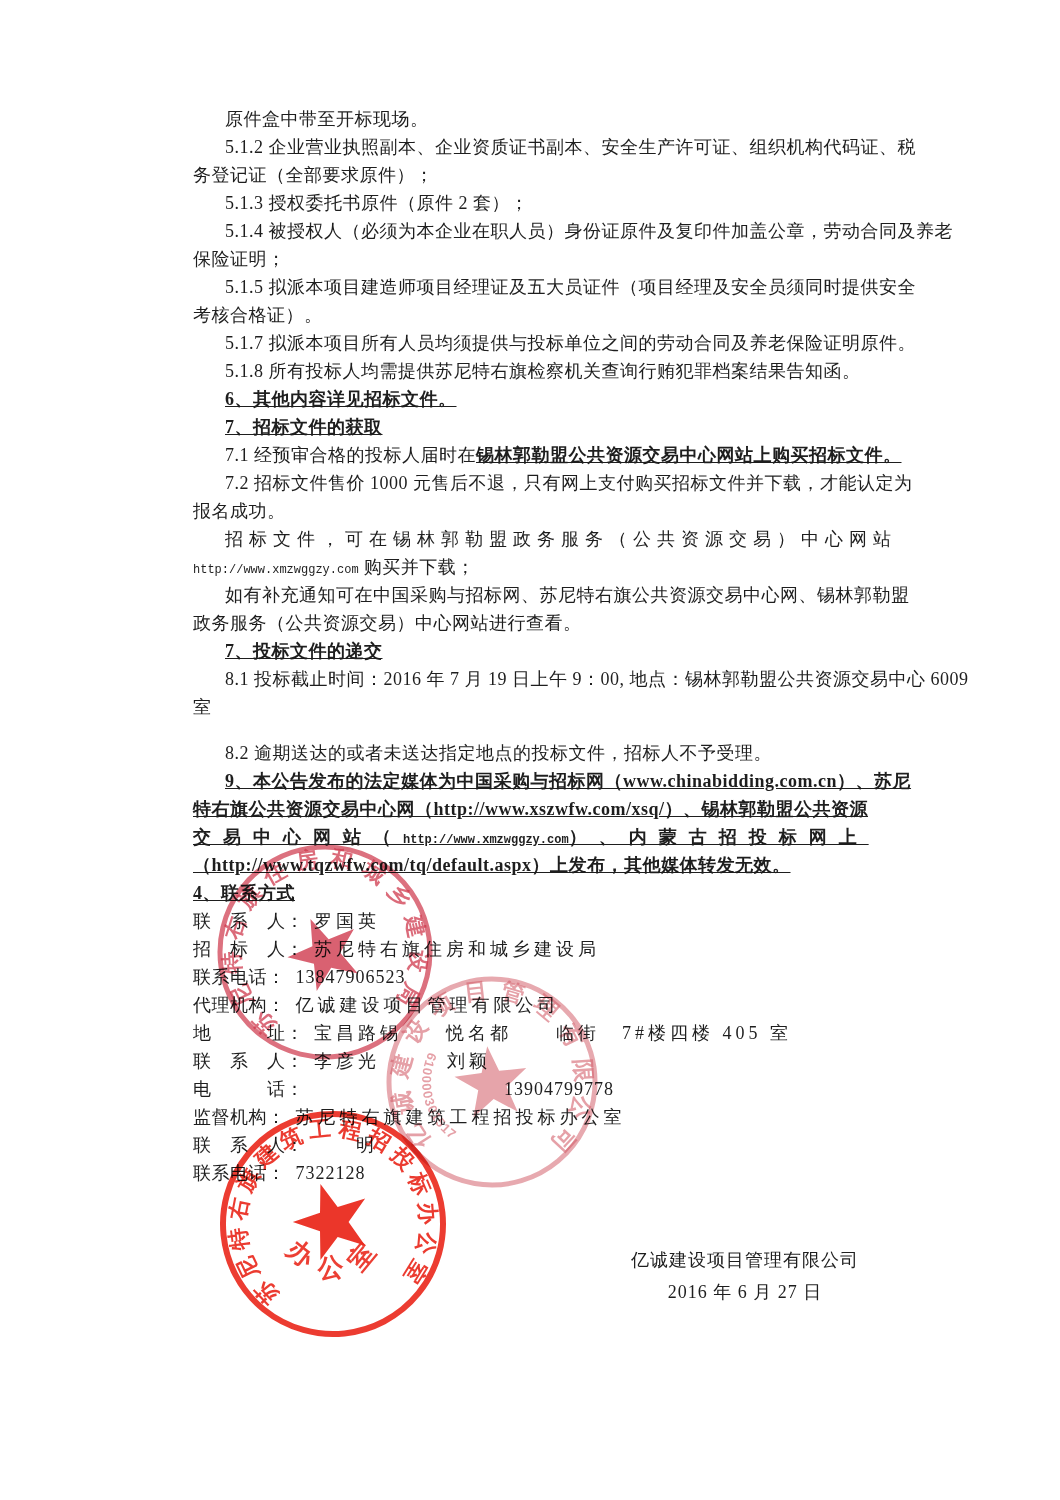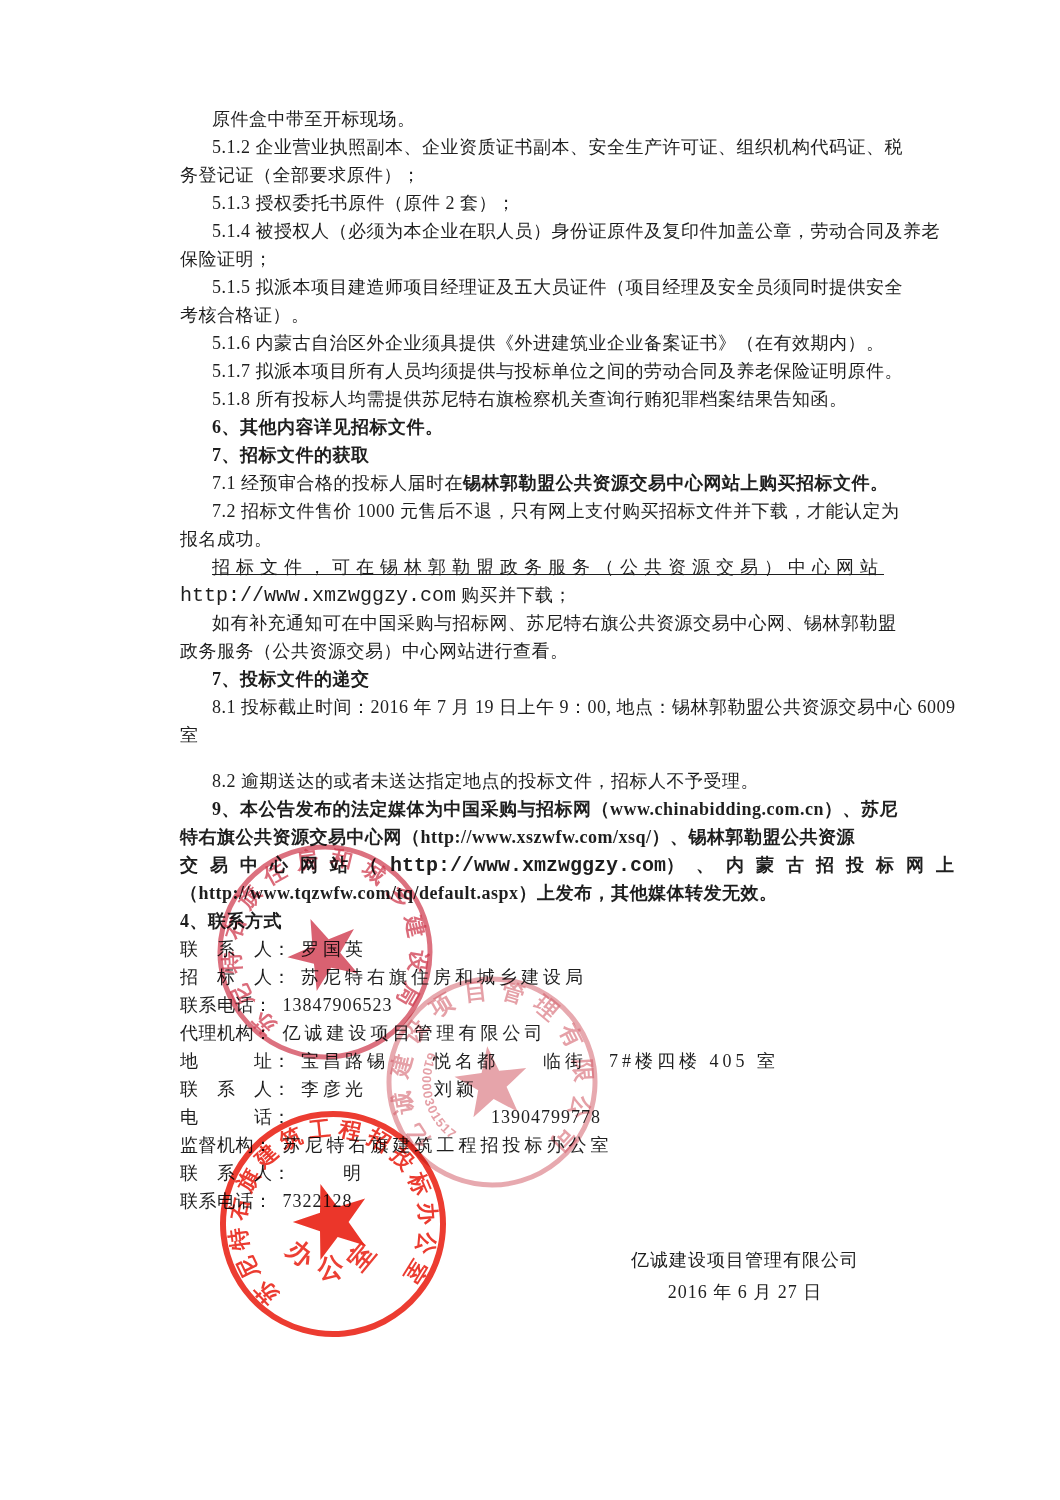--- a/index.html
+++ b/index.html
@@ -2,31 +2,31 @@
 <html><head>
 <meta charset="utf-8">
 <style>
   html,body{margin:0;padding:0;}
   body{
     width:1060px;height:1500px;position:relative;background:#ffffff;
     font-family:"Liberation Serif","DejaVu Serif",serif;
     color:#1e1e1e;overflow:hidden;
   }
   .doc{
-    position:absolute;left:180px;top:105px;width:760px;
+    position:absolute;left:193px;top:105px;width:760px;
     font-size:18px;line-height:28px;letter-spacing:0.5px;white-space:nowrap;
   }
   .ln{height:28px;}
   .ind{padding-left:32px;}
-  .b{font-weight:bold;}
+  .b{font-weight:bold;text-decoration:underline;}
   .u{}
   .gap{margin-top:18px;}
-  .sp1{letter-spacing:6px;text-decoration:underline;}
+  .sp1{letter-spacing:6px;}
   .sp2{letter-spacing:12px;}
-  .url{font-family:"Liberation Mono","DejaVu Sans Mono",monospace;font-size:20px;letter-spacing:0;}
+  .url{font-family:"Liberation Mono","DejaVu Sans Mono",monospace;font-size:12px;letter-spacing:0;}
   .lab{display:inline-block;}
   .cv{margin-left:10px;letter-spacing:4px;}
   .cvnum{margin-left:10px;letter-spacing:1px;}
   .ml145{margin-left:67px;}
   .ml200{margin-left:200px;}
   .ml52{margin-left:52px;}
   .sign{
     position:absolute;left:600px;top:1244px;width:290px;text-align:center;
     font-size:18px;line-height:32px;letter-spacing:1px;
   }
@@ -38,21 +38,20 @@
 
 <div class="doc">
   <div class="ln ind">原件盒中带至开标现场。</div>
   <div class="ln ind">5.1.2 企业营业执照副本、企业资质证书副本、安全生产许可证、组织机构代码证、税</div>
   <div class="ln">务登记证（全部要求原件）；</div>
   <div class="ln ind">5.1.3 授权委托书原件（原件 2 套）；</div>
   <div class="ln ind">5.1.4 被授权人（必须为本企业在职人员）身份证原件及复印件加盖公章，劳动合同及养老</div>
   <div class="ln">保险证明；</div>
   <div class="ln ind">5.1.5 拟派本项目建造师项目经理证及五大员证件（项目经理及安全员须同时提供安全</div>
   <div class="ln">考核合格证）。</div>
-  <div class="ln ind">5.1.6 内蒙古自治区外企业须具提供《外进建筑业企业备案证书》（在有效期内）。</div>
   <div class="ln ind">5.1.7 拟派本项目所有人员均须提供与投标单位之间的劳动合同及养老保险证明原件。</div>
   <div class="ln ind">5.1.8 所有投标人均需提供苏尼特右旗检察机关查询行贿犯罪档案结果告知函。</div>
   <div class="ln ind b">6、其他内容详见招标文件。</div>
   <div class="ln ind b">7、招标文件的获取</div>
   <div class="ln ind"><span>7.1 经预审合格的投标人届时在</span><span class="b">锡林郭勒盟公共资源交易中心网站上购买招标文件。</span></div>
   <div class="ln ind"><span>7.2 招标文件售价 </span><span class="u">1000</span><span> 元售后不退，只有网上支付购买招标文件并下载，才能认定为</span></div>
   <div class="ln">报名成功。</div>
   <div class="ln ind sp1">招标文件，可在锡林郭勒盟政务服务（公共资源交易）中心网站</div>
   <div class="ln"><span class="url">http://www.xmzwggzy.com</span><span> 购买并下载；</span></div>
   <div class="ln ind">如有补充通知可在中国采购与招标网、苏尼特右旗公共资源交易中心网、锡林郭勒盟</div>

